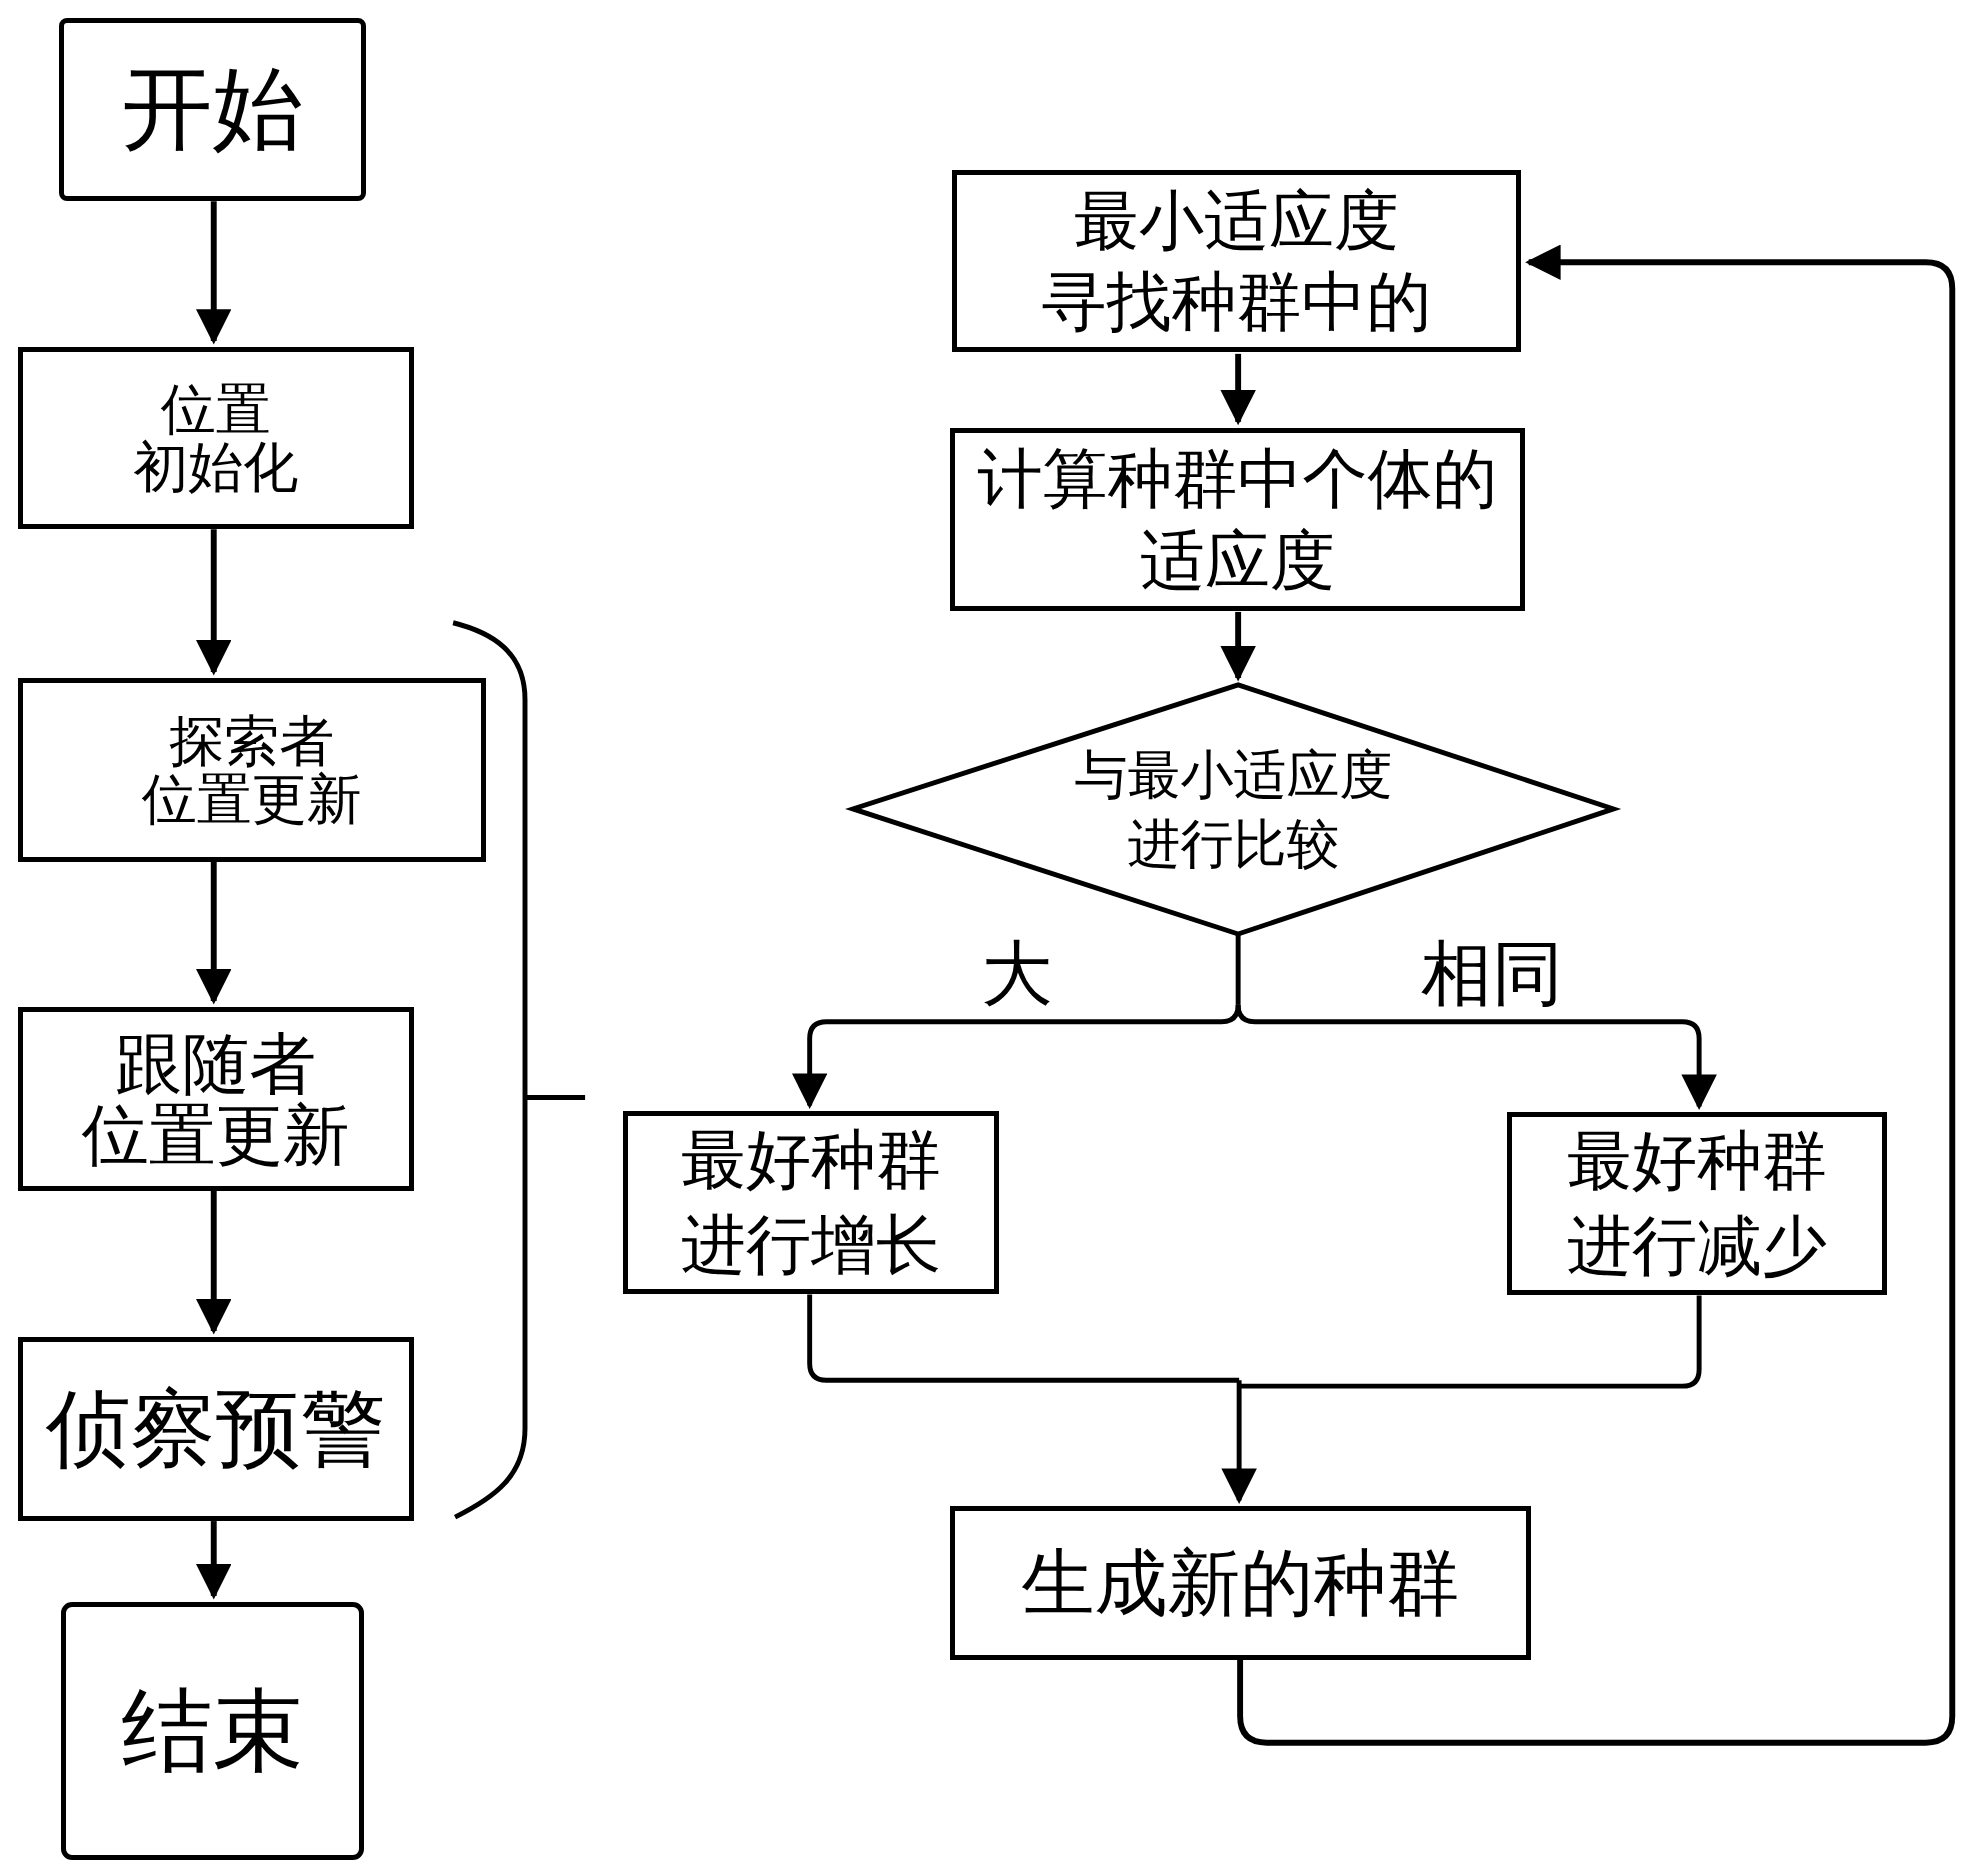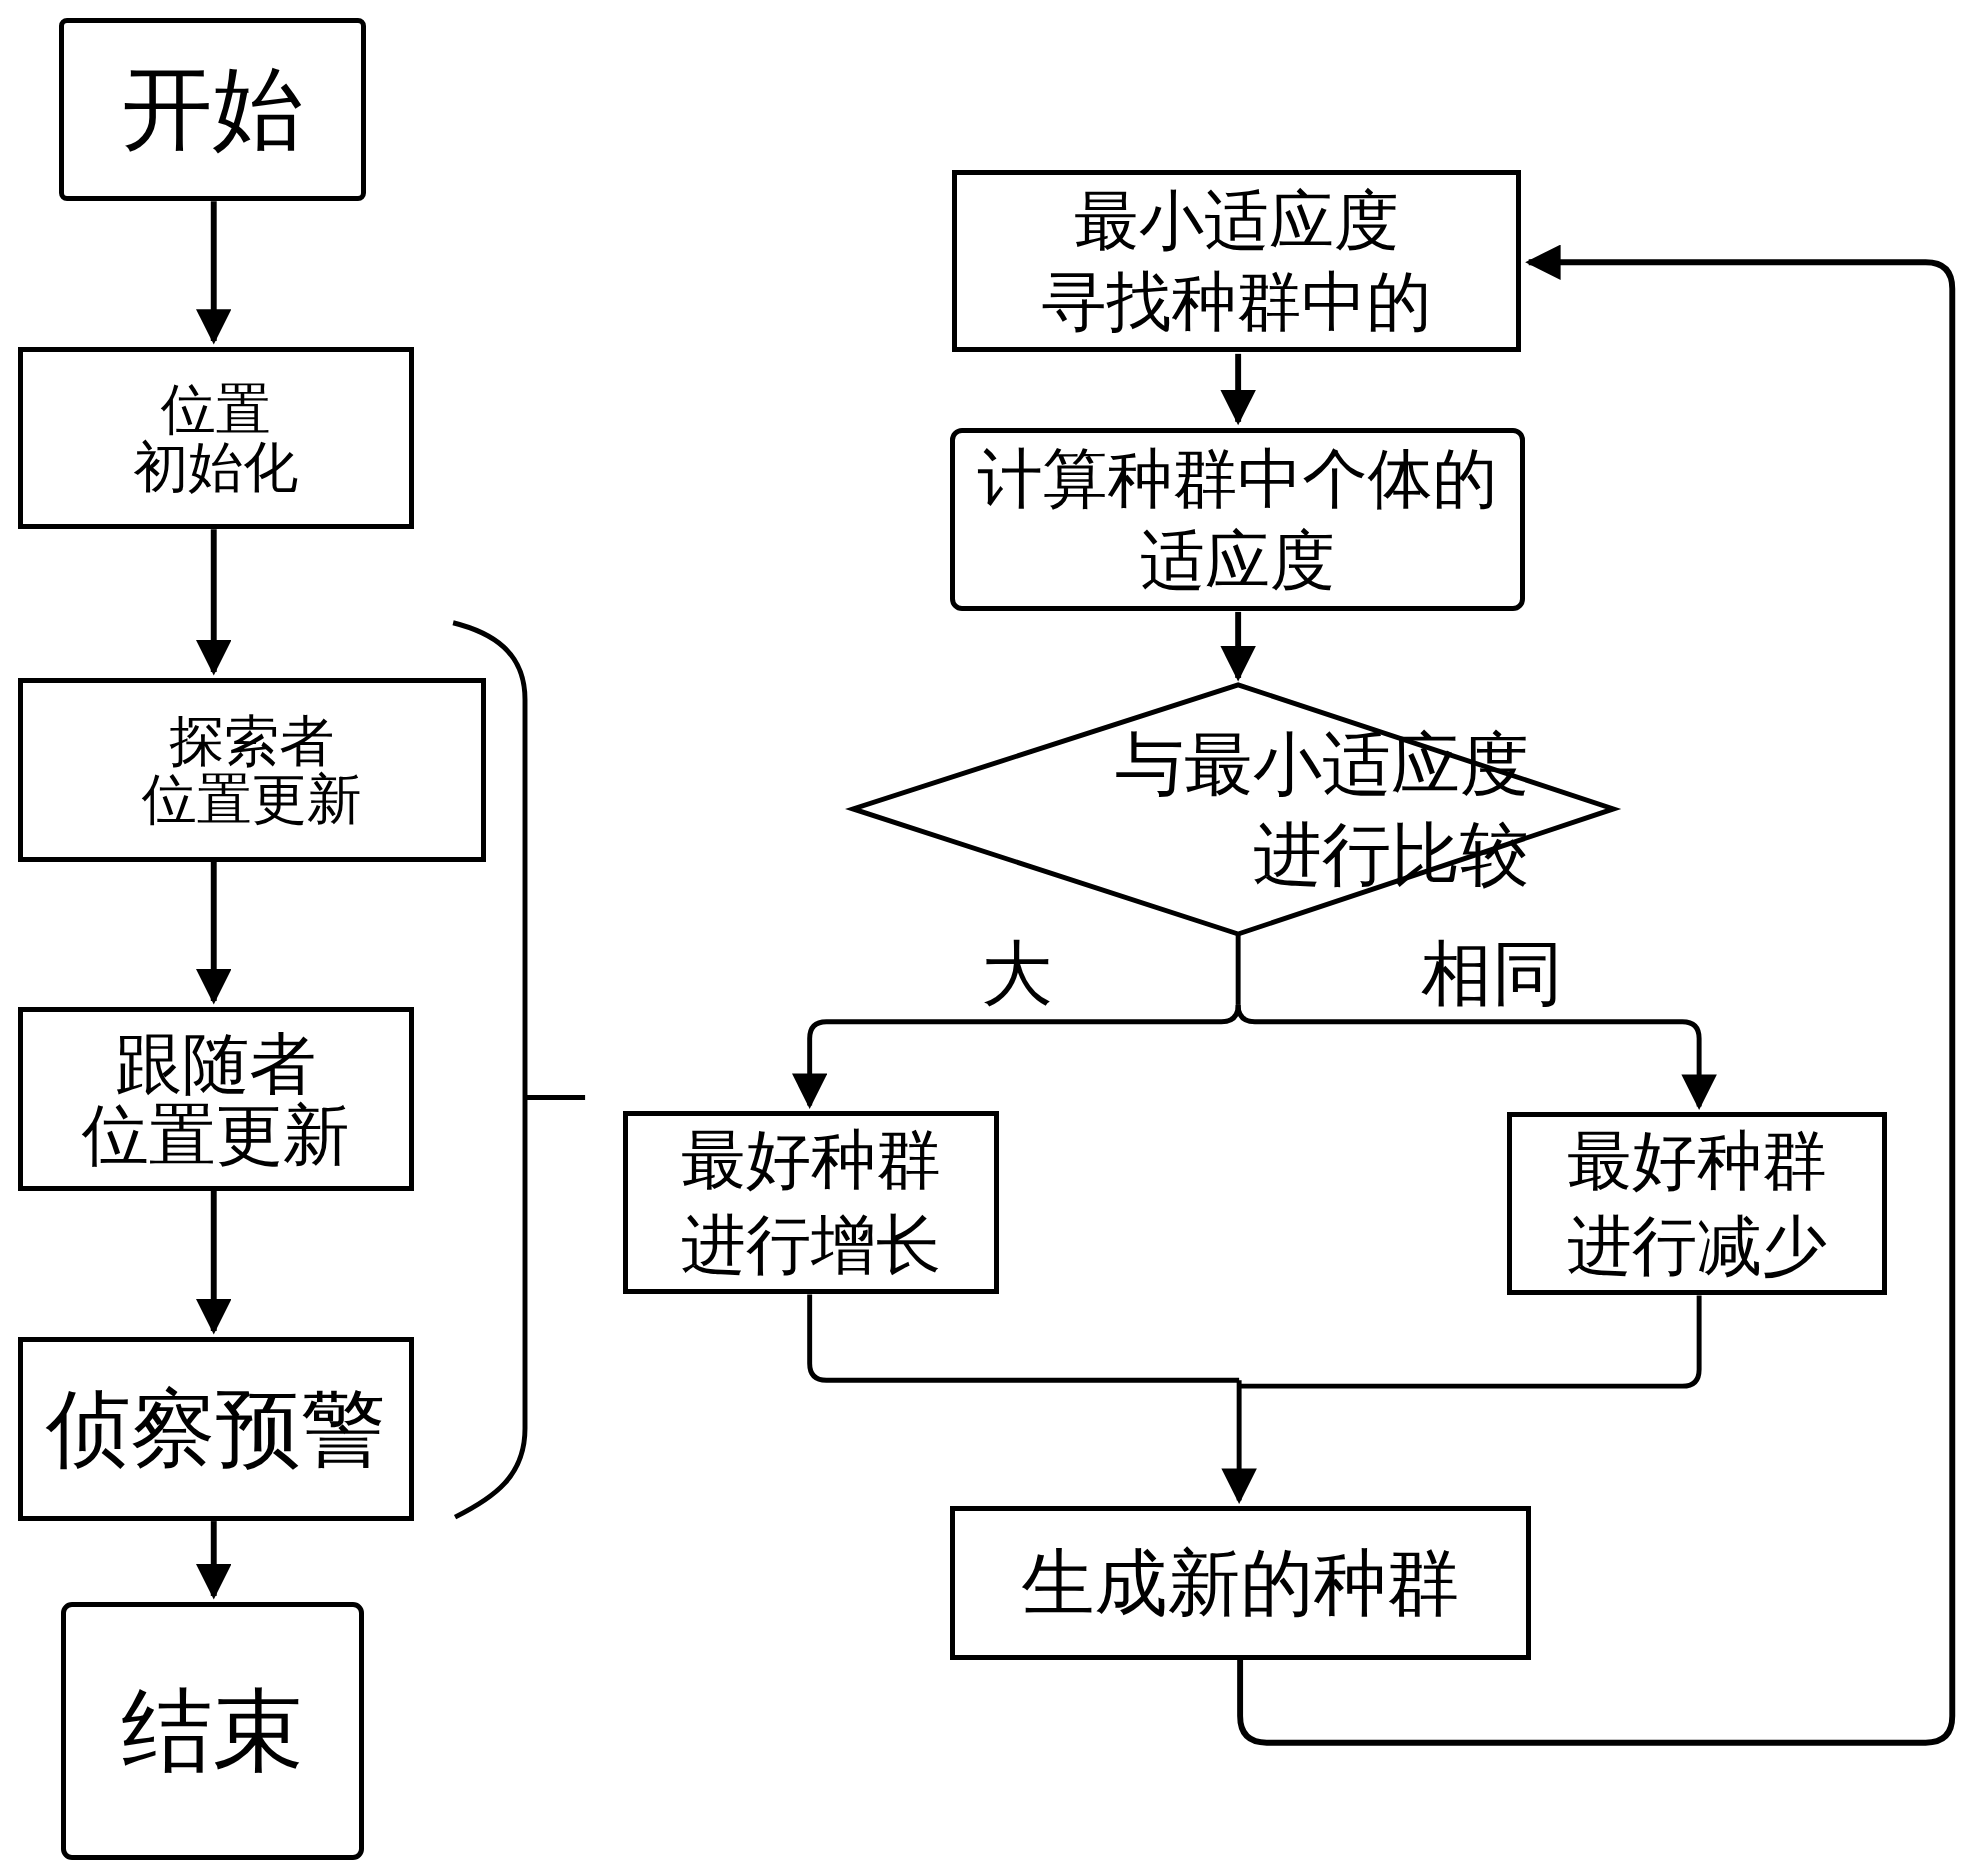--- a/index.html
+++ b/index.html
@@ -18,25 +18,25 @@
     line-height:1.18;white-space:nowrap;background:transparent;border:none;}
   
   .n-start{left:59px;top:17.7px;width:307px;height:183px;border-radius:8px;font-size:91px;}
   .n-init{left:17.7px;top:347px;width:396px;height:182px;font-size:55px;}
   .n-explorer{left:17.7px;top:678px;width:468px;height:184px;font-size:55px;}
   .n-follower{left:17.7px;top:1007px;width:396px;height:184px;font-size:67px;}
   .n-scout{left:17.7px;top:1337px;width:396px;height:184px;font-size:85px;}
   .n-end{left:61px;top:1602px;width:303px;height:258px;border-radius:11px;font-size:91px;}
   
   .n-findmin{left:952px;top:170px;width:569px;height:182px;font-size:65px;line-height:1.25;}
-  .n-calc{left:950px;top:428px;width:575px;height:183px;font-size:65px;line-height:1.25;border-radius:12px;}
+  .n-calc{left:950px;top:428px;width:575px;height:183px;font-size:65px;line-height:1.25;}
   .n-grow{left:623px;top:1111px;width:376px;height:183px;font-size:65px;line-height:1.3;}
   .n-shrink{left:1507px;top:1112px;width:380px;height:183px;font-size:65px;line-height:1.3;}
   .n-generate{left:950px;top:1506px;width:581px;height:154px;font-size:73px;}
-  .t-diamond{left:938px;top:715px;width:591px;height:189px;font-size:69px;line-height:1.3;align-items:flex-end;}
+  .t-diamond{left:938px;top:715px;width:591px;height:189px;font-size:53px;line-height:1.3;}
   .t-greater{left:943px;top:924px;width:148px;height:99px;font-size:71px;}
   .t-same{left:1374px;top:924px;width:236px;height:99px;font-size:71px;}
 </style>
 </head>
 <body>
 
 <div id="canvas">
 
   <svg id="wires" viewBox="0 0 2000 1898" xmlns="http://www.w3.org/2000/svg">
     <defs>

